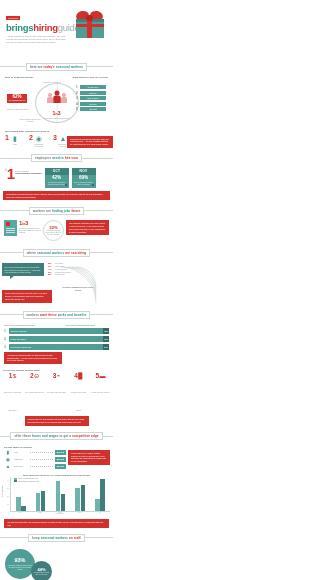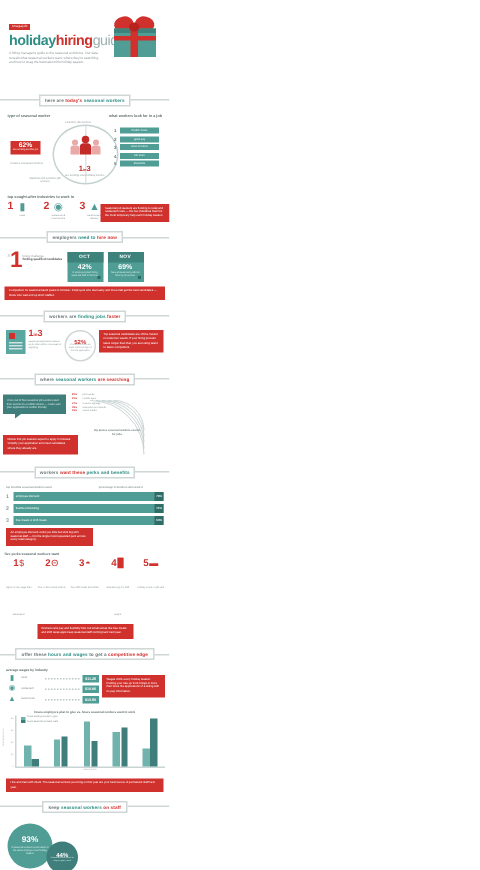--- a/index.html
+++ b/index.html
@@ -230,21 +230,21 @@
   .c44 .c { font-size:1.4px; line-height:1.2; padding:0 1.5px; color:#d7eae8; }
 </style>
 </head>
 <body>
 
 <div class="page">
 
   <div class="header sec">
     <span class="brandtag">snagajob</span>
     <div class="title">
-      <span class="t1">holiday</span><span class="t2">hiring</span><span class="t3">guide</span>
+      <span class="t1">brings</span><span class="t2">hiring</span><span class="t3">guide</span>
     </div>
     <div class="subtitle">A hiring manager's guide to the seasonal workforce. Our data reveals what seasonal workers want, where they're searching and how to snag the best talent this holiday season.</div>
     <div class="gift">
       <div class="bowl"></div>
         <div class="bowr"></div>
       <div class="box"></div>
         <div class="boxdark"></div>
       <div class="hrib"></div>
         <div class="vrib"></div>
       <div class="knot"></div>

